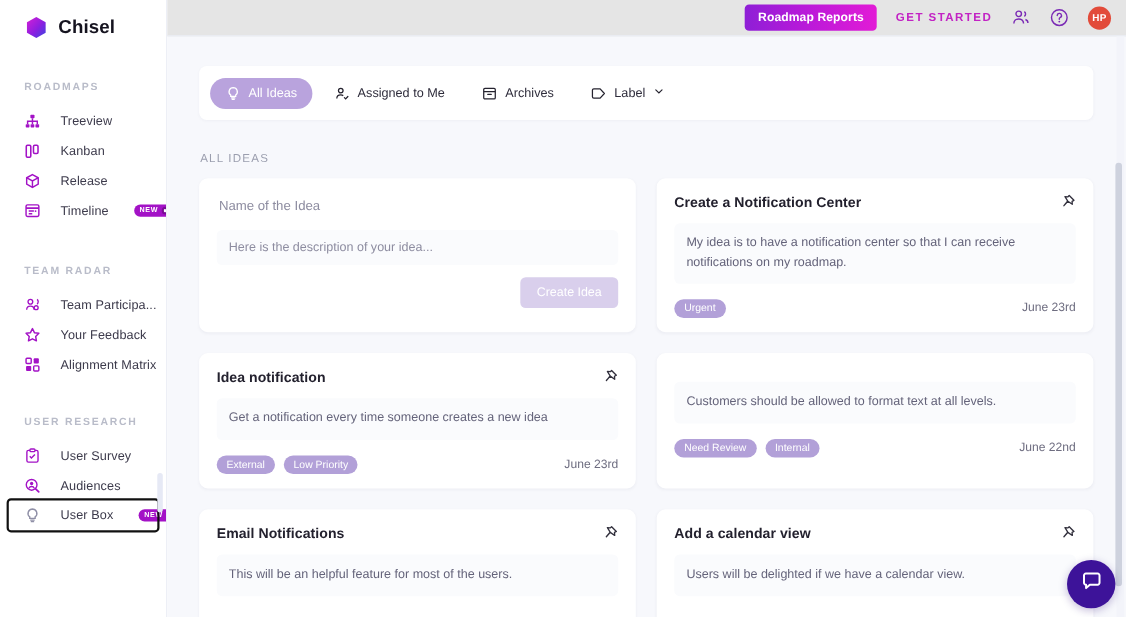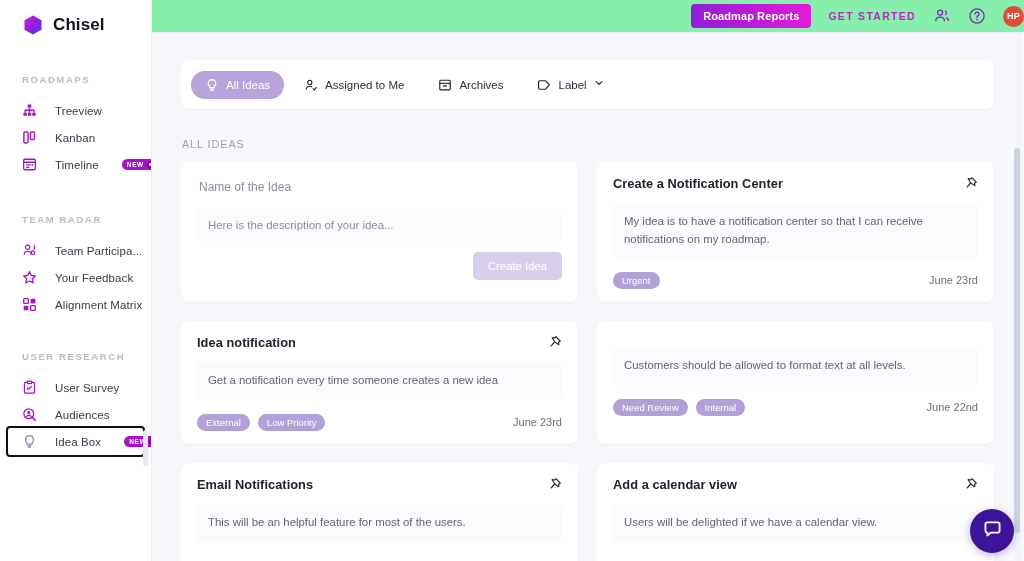--- a/index.html
+++ b/index.html
@@ -69,24 +69,24 @@
     width: 5px; height: 36px; border-radius: 3px;
     background: #e6e9f5;
   }
 
   
   .main {
     flex: 1 1 auto; height: 561px; background: #f7f8fc;
     position: relative; overflow: hidden;
   }
   .topbar {
-    height: 33px; background: #86efac;
+    height: 33px; background: #e5e5e5;
     border-bottom: 1px solid #eceef5;
     display: flex; align-items: center; justify-content: flex-end;
-    gap: 17px; 
+    gap: 17px; padding-right: 14px;
   }
   .btn-reports {
     background: linear-gradient(90deg, #8e1fd6 0%, #b41ad9 40%, #e21bd6 100%);
     color: #ffffff; font-size: 11px; font-weight: 700;
     border: none; border-radius: 4px; padding: 6px 12px;
     letter-spacing: .1px; cursor: pointer;
   }
   .link-started {
     color: #c223c4; font-size: 10.5px; font-weight: 700;
     letter-spacing: 1.3px; cursor: pointer; text-decoration: none;
@@ -236,20 +236,29 @@
           <svg width="15" height="15" viewBox="0 0 16 16" fill="none" stroke="#a312c6" stroke-width="1.5">
             <rect x="2" y="2.2" width="4.4" height="11.6" rx="1.2"></rect>
             <rect x="9" y="2.2" width="4.4" height="8" rx="1.2"></rect>
           </svg>
         </span>
         <span class="nav-label">Kanban</span>
       </div>
       <div class="nav-item">
         <span class="ic">
           <svg width="15" height="15" viewBox="0 0 16 16" fill="none" stroke="#a312c6" stroke-width="1.4">
+            <path d="M8 1.8l5.6 3.1v6.2L8 14.2 2.4 11.1V4.9z"></path>
+            <path d="M2.6 5l5.4 3 5.4-3M8 8v6"></path>
+          </svg>
+        </span>
+        <span class="nav-label">Release</span>
+      </div>
+      <div class="nav-item">
+        <span class="ic">
+          <svg width="15" height="15" viewBox="0 0 16 16" fill="none" stroke="#a312c6" stroke-width="1.4">
             <rect x="1.8" y="2.4" width="12.4" height="11.2" rx="1.4"></rect>
             <path d="M1.8 5.6h12.4" stroke-width="1.6"></path>
             <path d="M4.4 8.4h5M4.4 11h3.4"></path>
             <circle cx="11" cy="8.4" r=".9" fill="#a312c6" stroke="none"></circle>
           </svg>
         </span>
         <span class="nav-label">Timeline</span>
         <span class="badge-new">
           <span>NEW</span>
           <span class="badge-dot"></span>
@@ -314,21 +323,21 @@
         </span>
         <span class="nav-label">Audiences</span>
       </div>
       <div class="nav-item selected">
         <span class="ic">
           <svg width="15" height="15" viewBox="0 0 16 16" fill="none" stroke="#8f8fa6" stroke-width="1.35">
             <path d="M8 1.8a4.3 4.3 0 0 0-2.6 7.7v1.4h5.2V9.5A4.3 4.3 0 0 0 8 1.8z"></path>
             <path d="M6.3 12.6h3.4M6.9 14.1h2.2" stroke-linecap="round"></path>
           </svg>
         </span>
-        <span class="nav-label">Idea Box</span>
+        <span class="nav-label">User Box</span>
         <span class="badge-new">
           <span>NEW</span>
           <span class="badge-dot"></span>
         </span>
       </div>
     </nav>
 
     <div class="sb-soft"></div>
   </aside>
 

